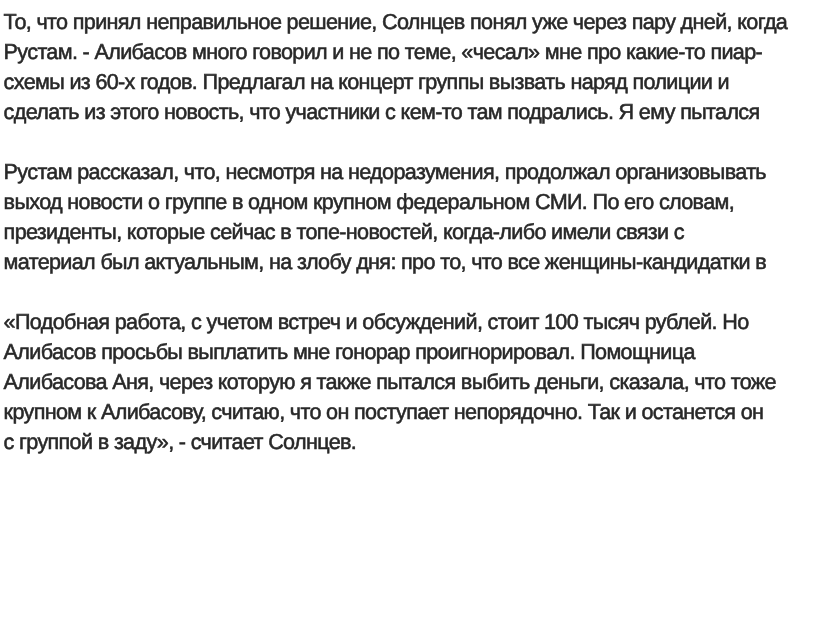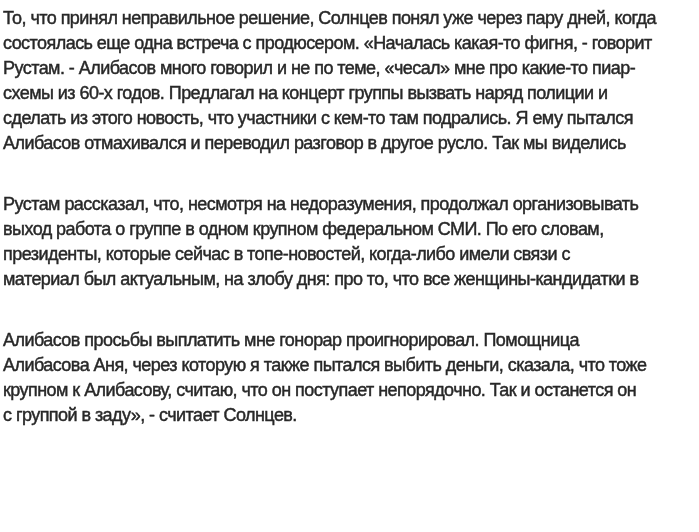--- a/index.html
+++ b/index.html
@@ -16,47 +16,46 @@
     font-weight: 500;
     letter-spacing: -0.55px;
     line-height: 25px;
     color: #282828;
     -webkit-text-stroke: 0.45px;
   }
   .article {
     padding: 6px 3px 12px 3px;
   }
   .para + .para {
-    margin-top: 36px;
+    margin-top: 25px;
   }
   .line {
     white-space: nowrap;
   }
 </style>
 </head>
 <body style="background: rgb(255, 255, 255); color: rgb(40, 40, 40);">
 
 <div class="article">
 
   <div class="para">
     <div class="line">То, что принял неправильное решение, Солнцев понял уже через пару дней, когда</div>
-    <div class="line">состоялась еще одна встреча с продюсером. «Началась какая-то фигня, - говорит</div>
     <div class="line">Рустам. - Алибасов много говорил и не по теме, «чесал» мне про какие-то пиар-</div>
     <div class="line">схемы из 60-х годов. Предлагал на концерт группы вызвать наряд полиции и</div>
     <div class="line">сделать из этого новость, что участники с кем-то там подрались. Я ему пытался</div>
-    <div class="line">Алибасов отмахивался и переводил разговор в другое русло. Так мы виделись</div>
   </div>
 
   <div class="para">
     <div class="line">Рустам рассказал, что, несмотря на недоразумения, продолжал организовывать</div>
-    <div class="line">выход работа о группе в одном крупном федеральном СМИ. По его словам,</div>
+    <div class="line">выход новости о группе в одном крупном федеральном СМИ. По его словам,</div>
     <div class="line">президенты, которые сейчас в топе-новостей, когда-либо имели связи с</div>
     <div class="line">материал был актуальным, на злобу дня: про то, что все женщины-кандидатки в</div>
   </div>
 
   <div class="para">
+    <div class="line">«Подобная работа, с учетом встреч и обсуждений, стоит 100 тысяч рублей. Но</div>
     <div class="line">Алибасов просьбы выплатить мне гонорар проигнорировал. Помощница</div>
     <div class="line">Алибасова Аня, через которую я также пытался выбить деньги, сказала, что тоже</div>
     <div class="line">крупном к Алибасову, считаю, что он поступает непорядочно. Так и останется он</div>
     <div class="line">с группой в заду», - считает Солнцев.</div>
   </div>
 
 </div>
 
 </body></html>

